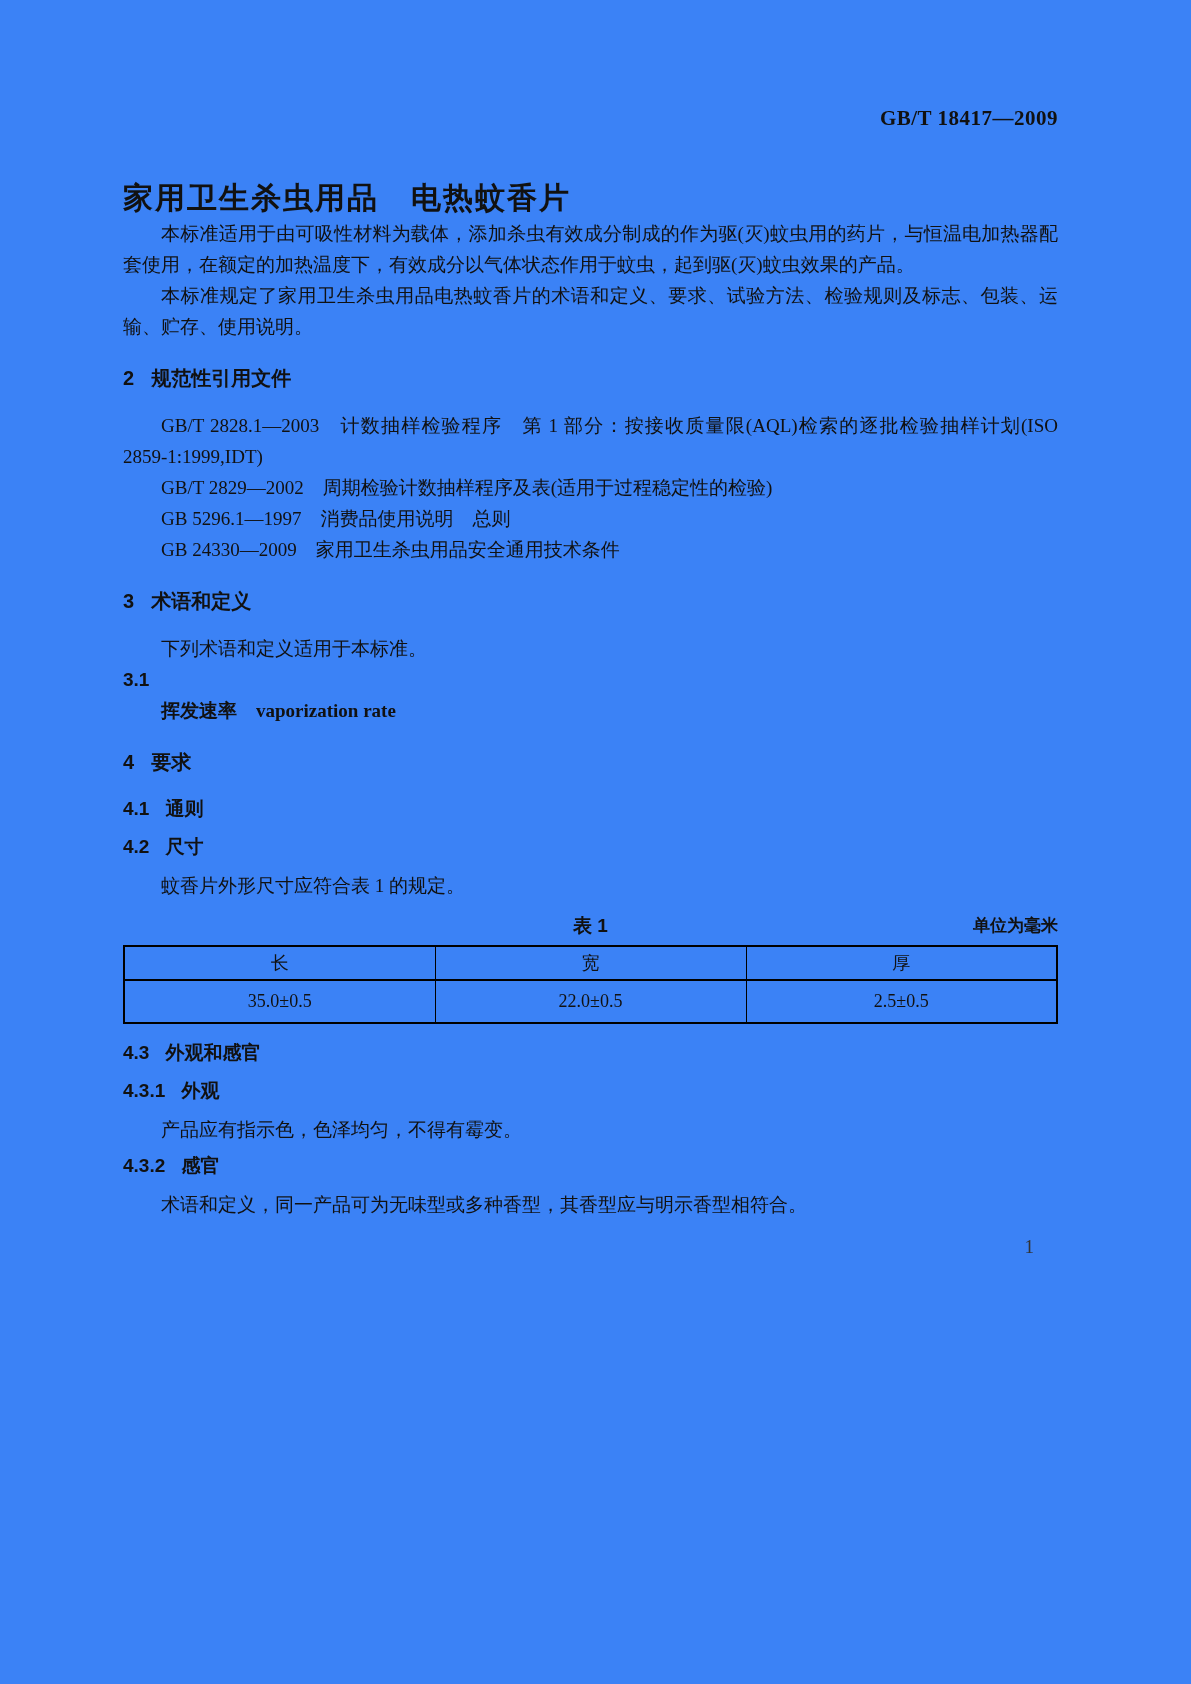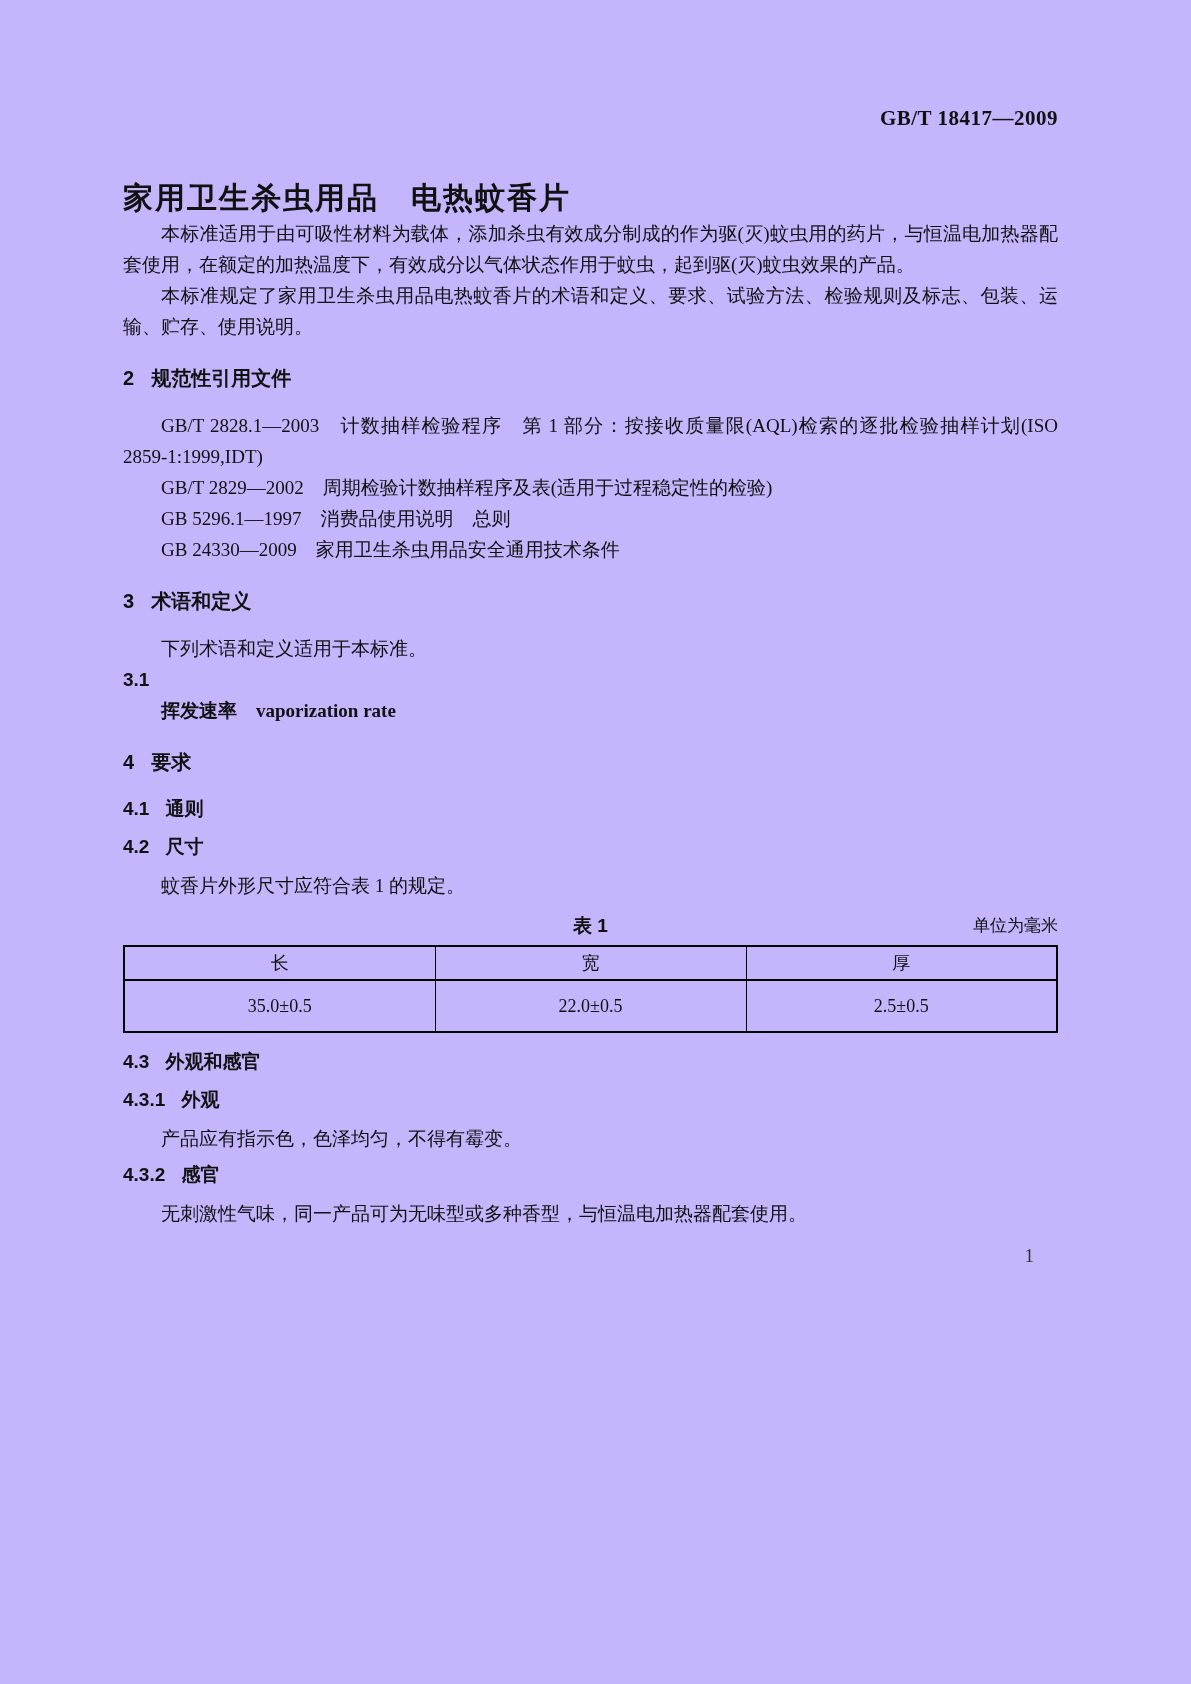--- a/index.html
+++ b/index.html
@@ -2,21 +2,21 @@
 <html lang="zh"><head>
 <meta charset="utf-8">
 <style>
   * { margin: 0; padding: 0; box-sizing: border-box; }
   html, body { background: #ffffff; }
   .page {
     position: relative;
     width: 1191px;
     height: 1684px;
     margin: 0 auto;
-    background: #c4b5fd;
+    background: #3b82f6;
     color: #111111;
     padding: 106px 133px 0 123px;
     overflow: hidden;
     font-family: "Liberation Serif", "DejaVu Serif", serif;
   }
   .doc-number {
     text-align: right;
     font-family: "Liberation Serif", "DejaVu Serif", serif;
     font-weight: bold;
     font-size: 21px;
@@ -83,39 +83,39 @@
     font-size: 19px;
     line-height: 26px;
     text-align: center;
   }
   .unit-note {
     position: absolute;
     right: 0;
     bottom: 0;
     font-size: 17px;
     line-height: 26px;
-    font-weight: normal;
+    font-weight: bold;
   }
   table.dim-table {
     width: 100%;
     border-collapse: collapse;
     table-layout: fixed;
     border: 2px solid #000;
   }
   table.dim-table th, table.dim-table td {
     border: 1px solid #000;
     text-align: center;
     font-size: 18px;
   }
   table.dim-table th {
     font-weight: normal;
     height: 34px;
     border-bottom: 2px solid #000;
   }
-  table.dim-table td { height: 52px; }
+  table.dim-table td { height: 43px; }
   .page-number {
     margin-top: 14px;
     text-align: right;
     padding-right: 24px;
     font-size: 19px;
     line-height: 26px;
     color: #333;
   }
 </style>
 </head>
@@ -187,17 +187,17 @@
   </div>
 
   <div class="h-sub">
     <span class="h-num">4.3.1</span><span>外观</span>
   </div>
   <p class="body">产品应有指示色，色泽均匀，不得有霉变。</p>
 
   <div class="h-sub">
     <span class="h-num">4.3.2</span><span>感官</span>
   </div>
-  <p class="body">无刺激性气味，同一产品可为无味型或多种香型，与恒温电加热器配套使用。</p>
+  <p class="body">术语和定义，同一产品可为无味型或多种香型，其香型应与明示香型相符合。</p>
 
   <div class="page-number">1</div>
 
 </div>
 
 </body></html>

